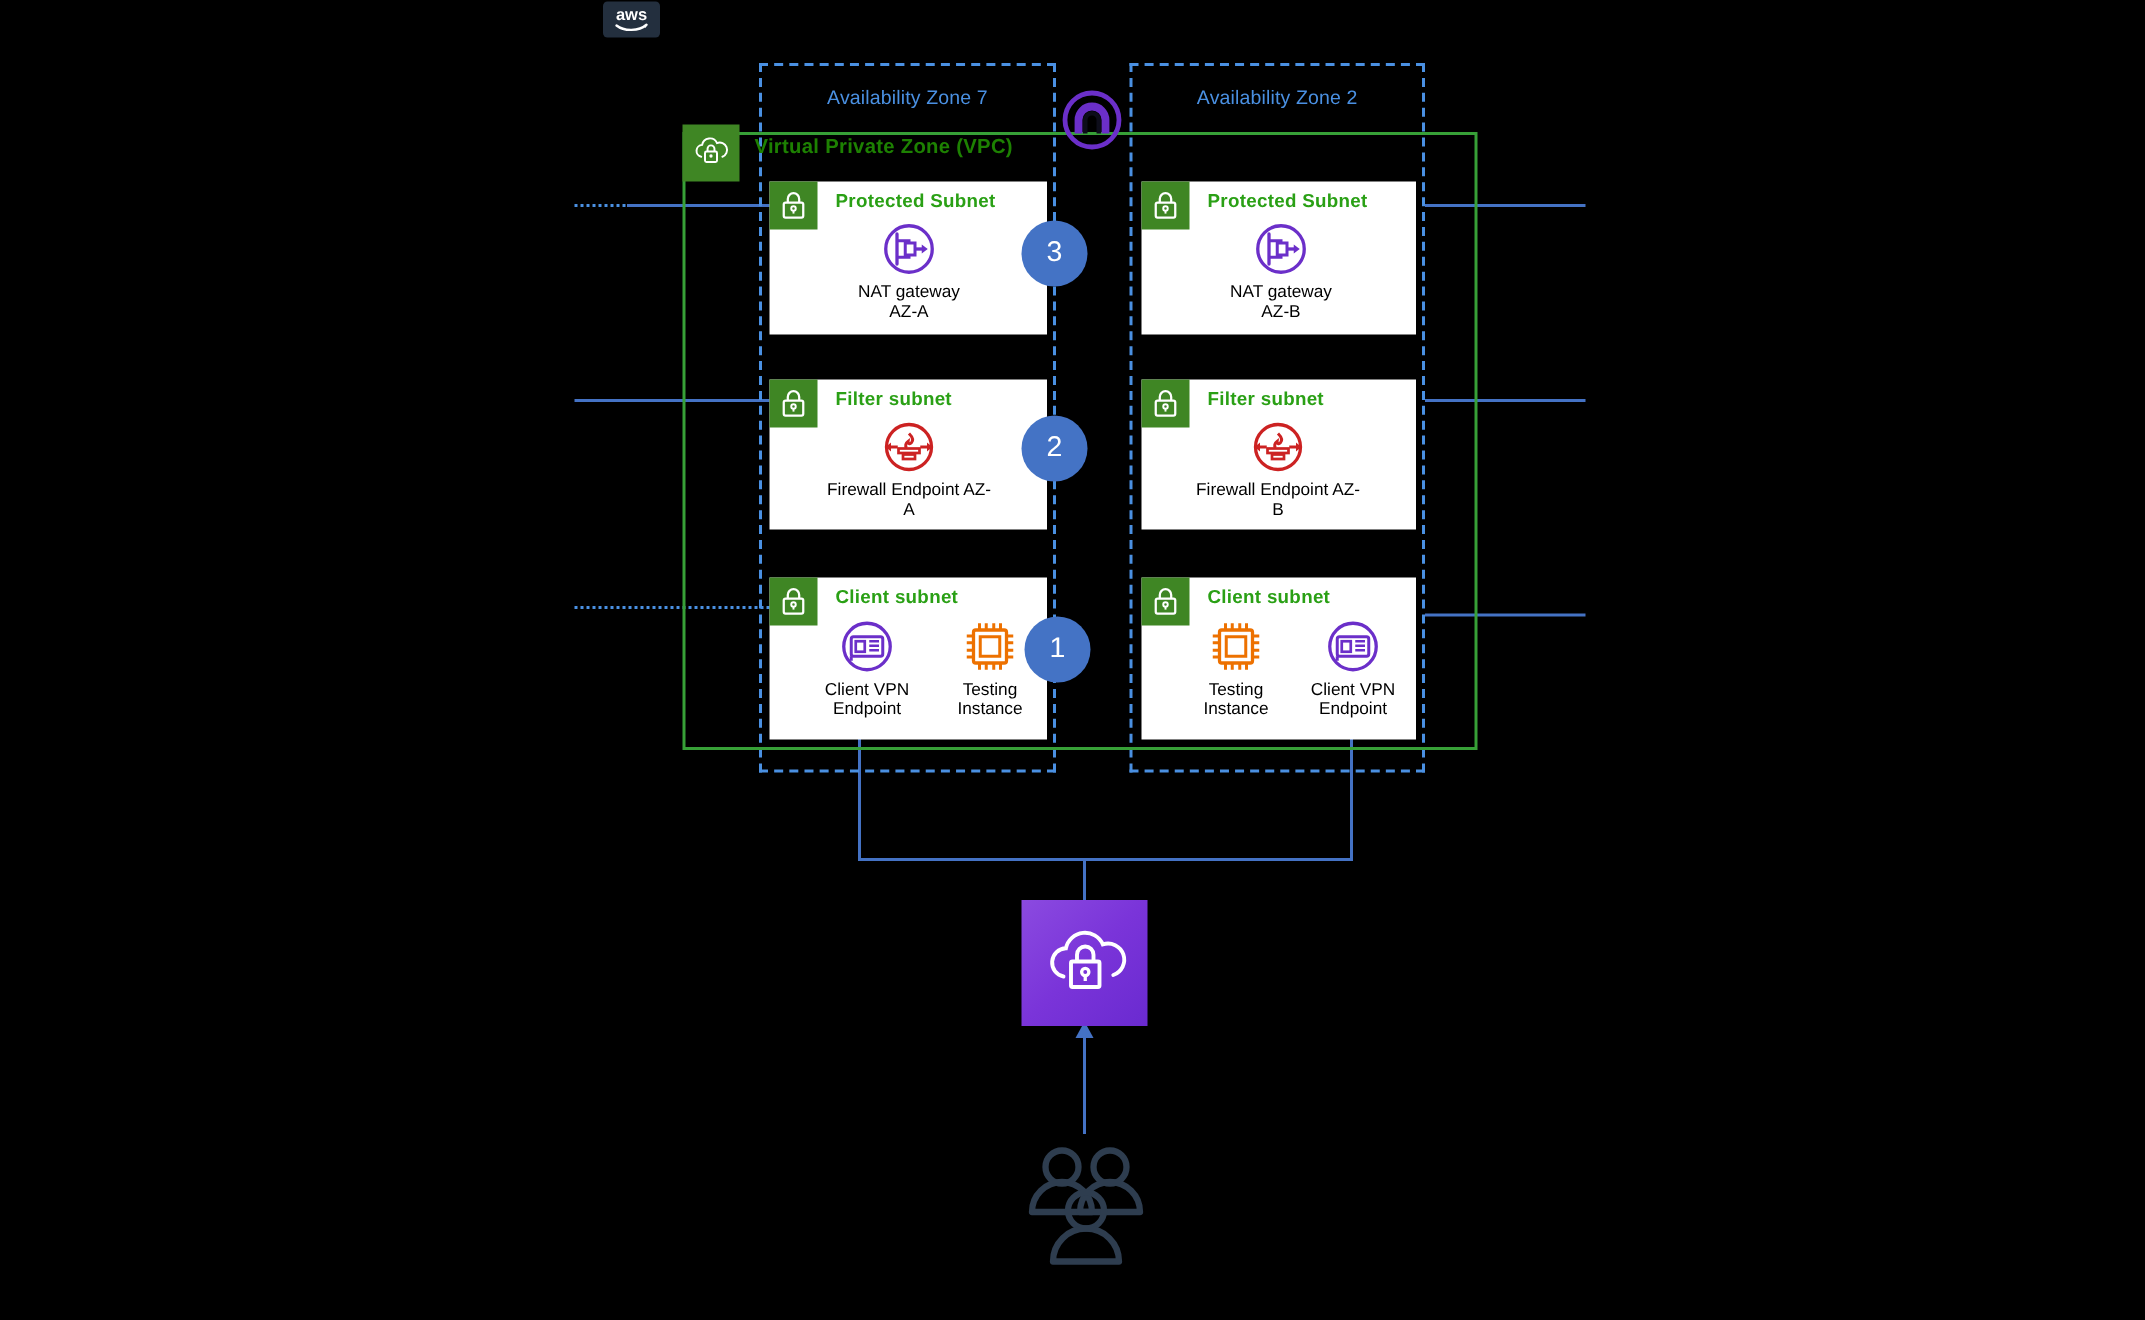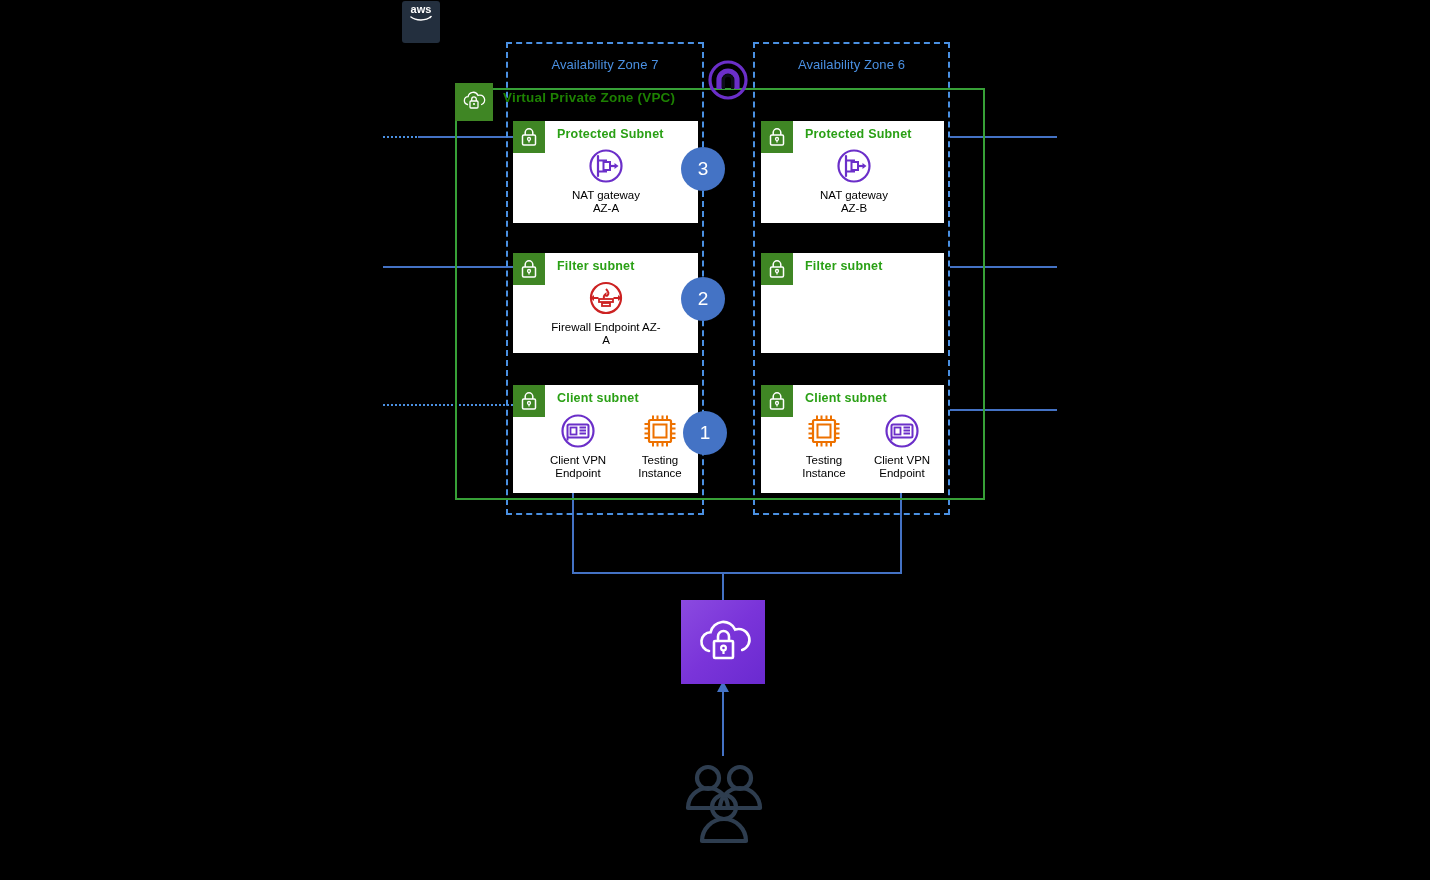--- a/index.html
+++ b/index.html
@@ -1,22 +1,22 @@
 <!DOCTYPE html>
 <html><head>
 <meta charset="utf-8">
 <style>
   html,body{margin:0;padding:0;background:#000;}
   body{width:1430px;height:880px;position:relative;overflow:hidden;
        font-family:"Liberation Sans",sans-serif;color:#fff;}
   .canvas{position:absolute;left:0;top:0;width:1430px;height:880px;}
 
   
-  .aws-logo{position:absolute;left:402px;top:1px;width:38px;height:42px;
-            background:#232f3e;border-radius:3px;display:flex;align-items:flex-start;
+  .aws-logo{position:absolute;left:402px;top:1px;width:38px;height:24px;
+            background:#232f3e;border-radius:3px;display:flex;align-items:center;
             justify-content:center;}
   .aws-logo svg{display:block;}
 
   
   .az-box{position:absolute;border:2px dashed #4a90e2;box-sizing:border-box;}
   .az-title{position:absolute;width:100%;text-align:center;top:13px;
             font-size:13px;color:#4a90e2;letter-spacing:.1px;}
 
   
   .vpc-box{position:absolute;left:455px;top:88px;width:530px;height:412px;
@@ -90,21 +90,21 @@
 
   <div class="ln ln-v" style="left:722px;top:692px;width:2px;height:64px;"></div>
   <svg style="position:absolute;left:715px;top:680px;width:16px;height:16px;">
     <path d="M8 1 L14 12 L2 12 Z" fill="#4472c4"></path>
   </svg>
 
   <div class="az-box" style="left:506px;top:42px;width:198px;height:473px;">
     <div class="az-title">Availability Zone 7</div>
   </div>
   <div class="az-box" style="left:753px;top:42px;width:197px;height:473px;">
-    <div class="az-title">Availability Zone 6</div>
+    <div class="az-title">Availability Zone 2</div>
   </div>
 
   <div class="vpc-box"></div>
   <div class="vpc-icon">
     <svg width="26" height="26" viewBox="0 0 26 26">
       <path d="M6.5 15.5 a4 4 0 0 1 .6 -7.9 a5.2 5.2 0 0 1 9.9 -1.2 a4.3 4.3 0 0 1 3.6 9.1" fill="none" stroke="#fff" stroke-width="1.3" stroke-linecap="round"></path>
       <rect x="9" y="12" width="8" height="7" rx="1" fill="none" stroke="#fff" stroke-width="1.3"></rect>
       <path d="M10.7 12 v-1.8 a2.3 2.3 0 0 1 4.6 0 V12" fill="none" stroke="#fff" stroke-width="1.3"></path>
       <circle cx="13" cy="15" r="1.1" fill="#fff"></circle>
     </svg>
@@ -197,20 +197,33 @@
   <div class="subnet" style="left:761px;top:253px;width:183px;height:100px;">
     <div class="subnet-icon">
       <svg width="22" height="22" viewBox="0 0 22 22">
         <rect x="4.5" y="9" width="13" height="10" rx="1.2" fill="none" stroke="#fff" stroke-width="1.5"></rect>
         <path d="M7.2 9 V6.6 a3.8 3.8 0 0 1 7.6 0 V9" fill="none" stroke="#fff" stroke-width="1.5"></path>
         <circle cx="11" cy="13" r="1.5" fill="none" stroke="#fff" stroke-width="1.3"></circle>
         <path d="M11 14.2 v2.2" stroke="#fff" stroke-width="1.3"></path>
       </svg>
     </div>
     <div class="subnet-label">Filter subnet</div>
+    <div class="res" style="left:34px;top:25px;width:114px;">
+      <svg class="glyph" width="40" height="40" viewBox="0 0 40 40">
+        <circle cx="20" cy="20" r="15" fill="none" stroke="#cc2222" stroke-width="2.2"></circle>
+        <path d="M20 11 c2.5 2.5 3.2 4.5 1.6 6.2 c-1 1 -2.4 .6 -2.2 -.9 c-1.6 1.2 -2.2 3 -1 4.3" fill="none" stroke="#cc2222" stroke-width="2"></path>
+        <rect x="13" y="21" width="14" height="3" fill="none" stroke="#cc2222" stroke-width="1.8"></rect>
+        <rect x="16" y="25" width="8" height="3" fill="none" stroke="#cc2222" stroke-width="1.8"></rect>
+        <path d="M12.5 20 H6.5" stroke="#cc2222" stroke-width="2"></path>
+        <path d="M8 17 L4.5 20 L8 23 Z" fill="#cc2222"></path>
+        <path d="M27.5 20 H33.5" stroke="#cc2222" stroke-width="2"></path>
+        <path d="M32 17 L35.5 20 L32 23 Z" fill="#cc2222"></path>
+      </svg>
+      <div class="cap">Firewall Endpoint AZ-B</div>
+    </div>
   </div>
 
   <div class="subnet" style="left:513px;top:385px;width:185px;height:108px;">
     <div class="subnet-icon">
       <svg width="22" height="22" viewBox="0 0 22 22">
         <rect x="4.5" y="9" width="13" height="10" rx="1.2" fill="none" stroke="#fff" stroke-width="1.5"></rect>
         <path d="M7.2 9 V6.6 a3.8 3.8 0 0 1 7.6 0 V9" fill="none" stroke="#fff" stroke-width="1.5"></path>
         <circle cx="11" cy="13" r="1.5" fill="none" stroke="#fff" stroke-width="1.3"></circle>
         <path d="M11 14.2 v2.2" stroke="#fff" stroke-width="1.3"></path>
       </svg>

